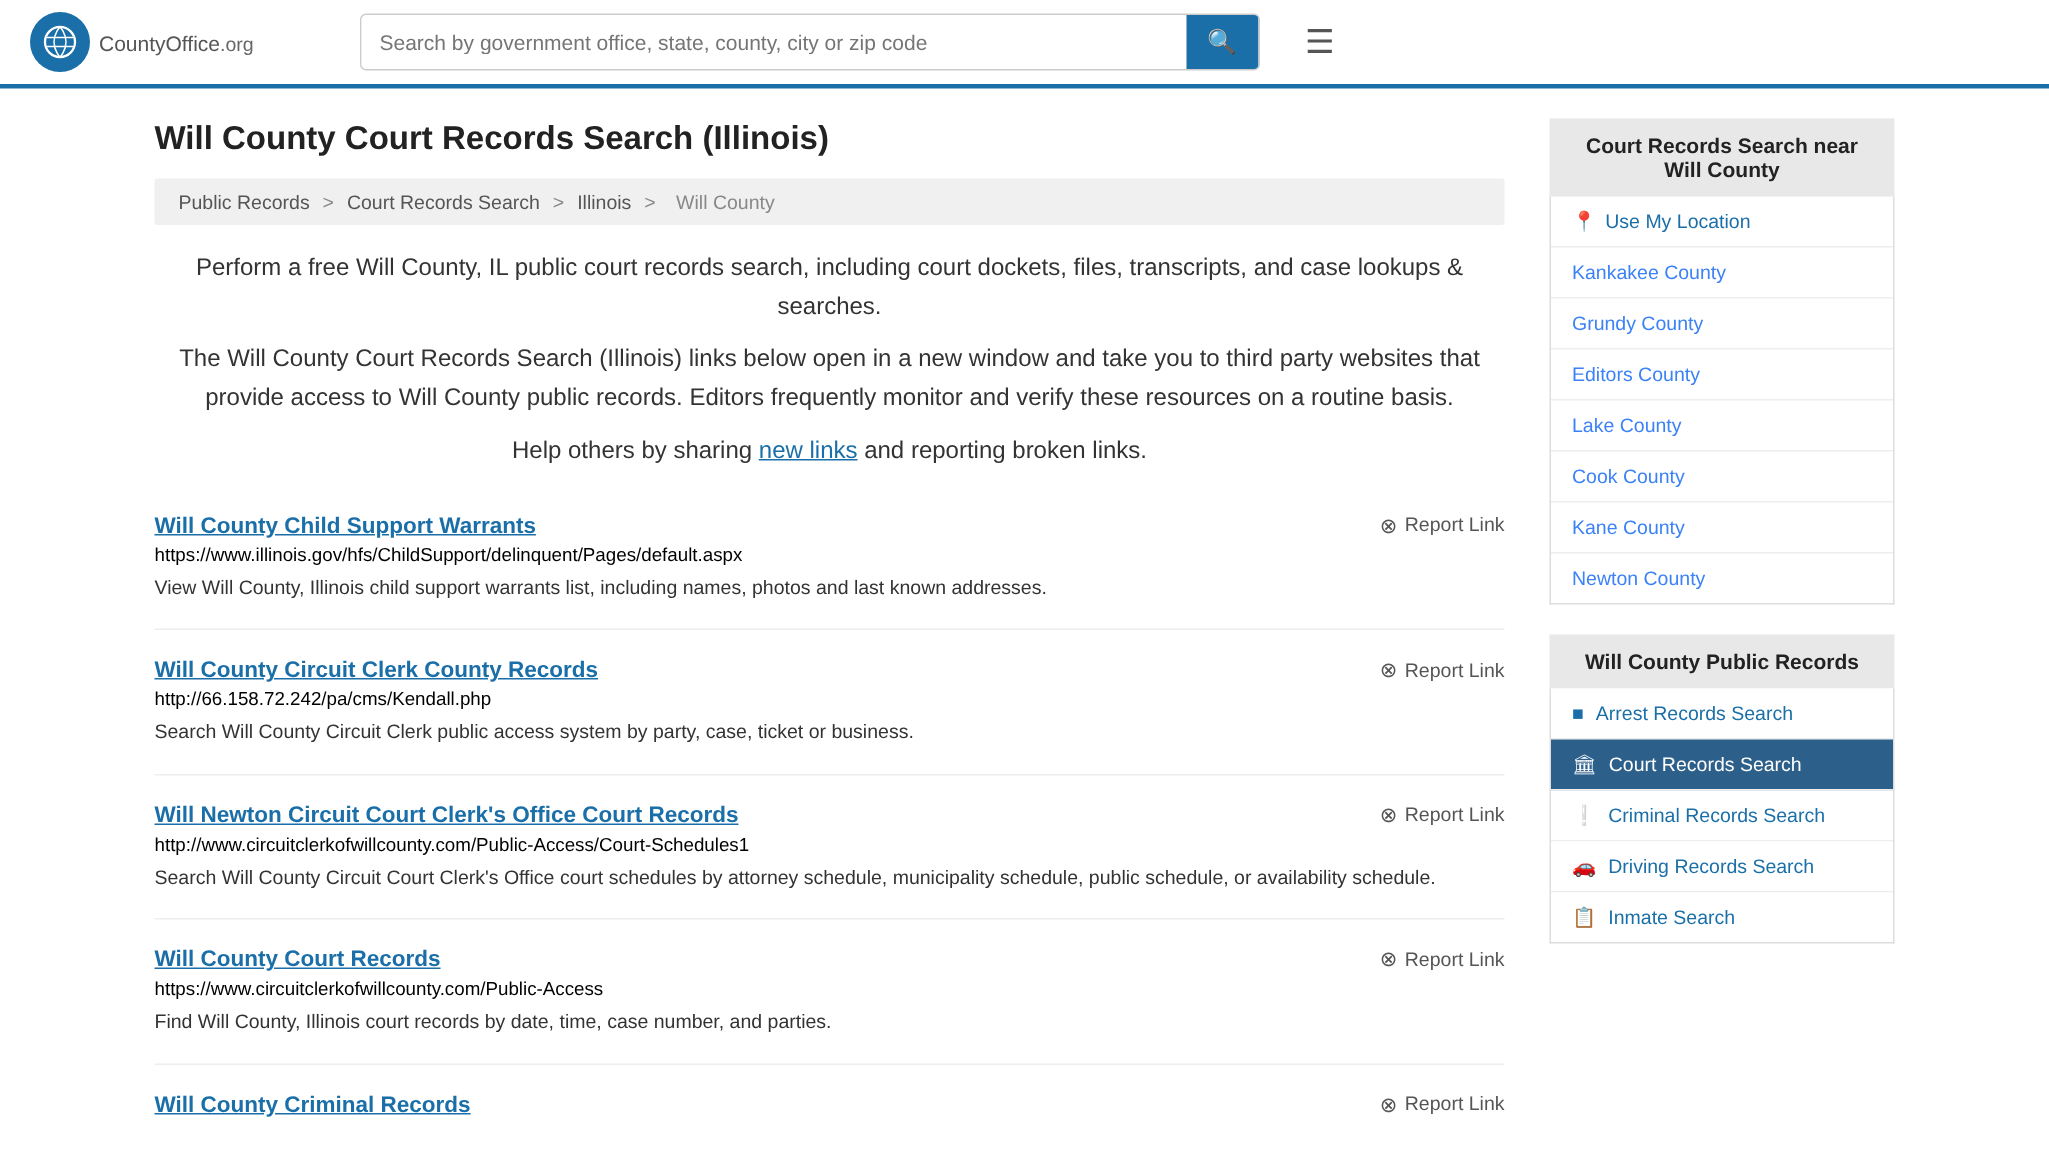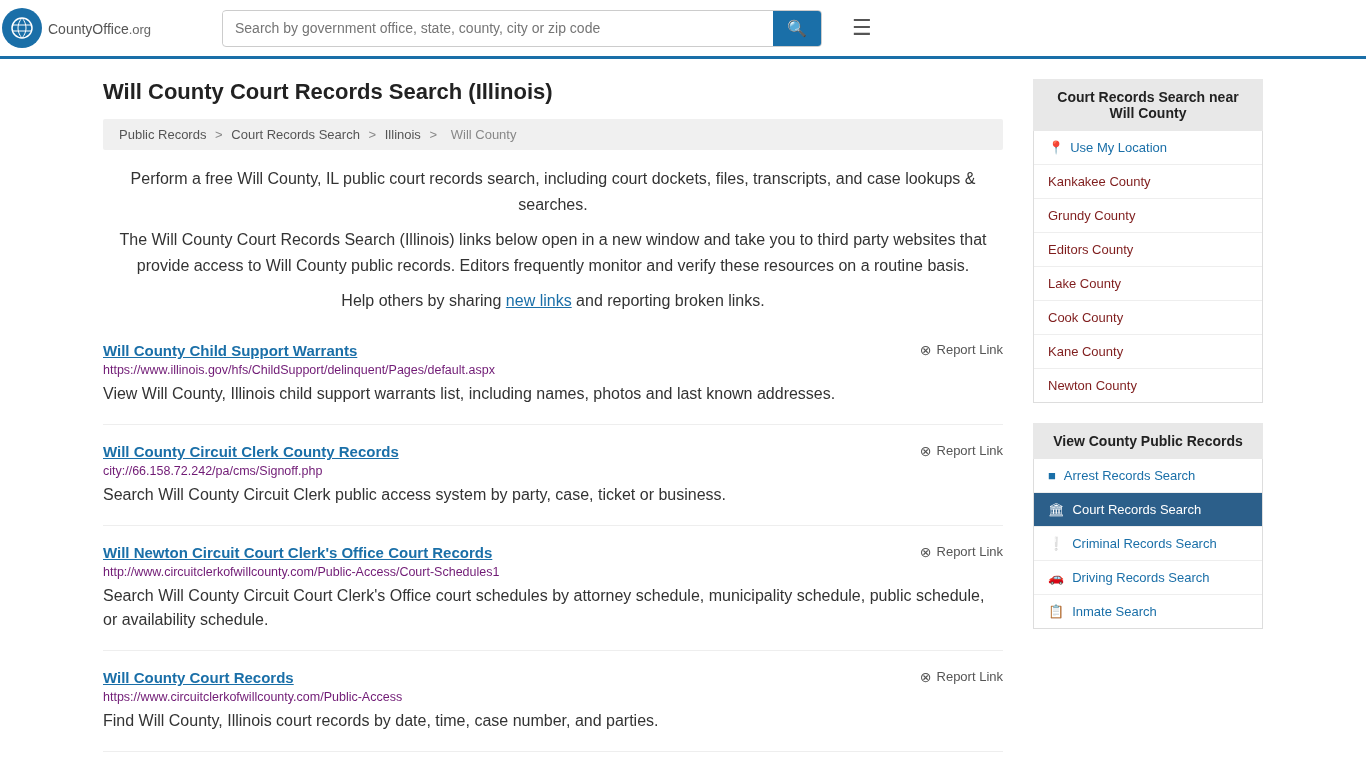--- a/index.html
+++ b/index.html
@@ -2,21 +2,21 @@
 <html><head>
   <meta charset="utf-8">
   <style>
     * { box-sizing: border-box; margin: 0; padding: 0; }
     body { font-family: Arial, sans-serif; font-size: 14px; color: #333; background: #fff; }
 
     
     .header {
       background: #fff;
       border-bottom: 3px solid #1a6fa8;
-      padding: 8px 2px;
+      padding: 8px 20px;
       display: flex;
       align-items: center;
       gap: 20px;
     }
     .logo-area {
       display: flex;
       align-items: center;
       gap: 6px;
       min-width: 200px;
     }
@@ -153,27 +153,27 @@
     .report-link {
       display: flex;
       align-items: center;
       gap: 5px;
       font-size: 13px;
       color: #555;
       white-space: nowrap;
       cursor: pointer;
     }
     .result-url {
-      color: #701a75;
+      color: #000000;
       font-size: 12.5px;
       margin-bottom: 5px;
       word-break: break-all;
     }
     .result-desc {
-      font-size: 16px;
+      font-size: 13px;
       color: #333;
       line-height: 1.5;
     }
 
     
     .sidebar-section {
       margin-bottom: 20px;
     }
     .sidebar-section-title {
       background: #e8e8e8;
@@ -185,21 +185,21 @@
       text-align: center;
     }
     .sidebar-links {
       border: 1px solid #ddd;
       border-top: none;
     }
     .sidebar-link {
       display: block;
       padding: 9px 14px;
       font-size: 13px;
-      color: #7f1d1d;
+      color: #3b82f6;
       text-decoration: none;
       border-bottom: 1px solid #eee;
       cursor: pointer;
     }
     .sidebar-link:last-child {
       border-bottom: none;
     }
     .sidebar-link.use-location {
       display: flex;
       align-items: center;
@@ -290,21 +290,21 @@
       </div>
 
       <div class="result-item">
         <div class="result-header">
           <div class="result-title">Will County Circuit Clerk County Records</div>
           <div class="report-link">
             <span style="font-size:14px;">⊗</span>
             <span>Report Link</span>
           </div>
         </div>
-        <div class="result-url">city://66.158.72.242/pa/cms/Signoff.php</div>
+        <div class="result-url">http://66.158.72.242/pa/cms/Kendall.php</div>
         <div class="result-desc">Search Will County Circuit Clerk public access system by party, case, ticket or business.</div>
       </div>
 
       <div class="result-item">
         <div class="result-header">
           <div class="result-title">Will Newton Circuit Court Clerk's Office Court Records</div>
           <div class="report-link">
             <span style="font-size:14px;">⊗</span>
             <span>Report Link</span>
           </div>
@@ -351,21 +351,21 @@
         <a class="sidebar-link">Grundy County</a>
         <a class="sidebar-link">Editors County</a>
         <a class="sidebar-link">Lake County</a>
         <a class="sidebar-link">Cook County</a>
         <a class="sidebar-link">Kane County</a>
         <a class="sidebar-link">Newton County</a>
       </div>
     </div>
 
     <div class="sidebar-section">
-      <div class="sidebar-section-title">View County Public Records</div>
+      <div class="sidebar-section-title">Will County Public Records</div>
       <div class="sidebar-links">
         <a class="sidebar-public-link">
           <span style="font-size:13px;">■</span>
           <span>Arrest Records Search</span>
         </a>
         <a class="sidebar-public-link active">
           <span style="font-size:13px;">🏛</span>
           <span>Court Records Search</span>
         </a>
         <a class="sidebar-public-link">

